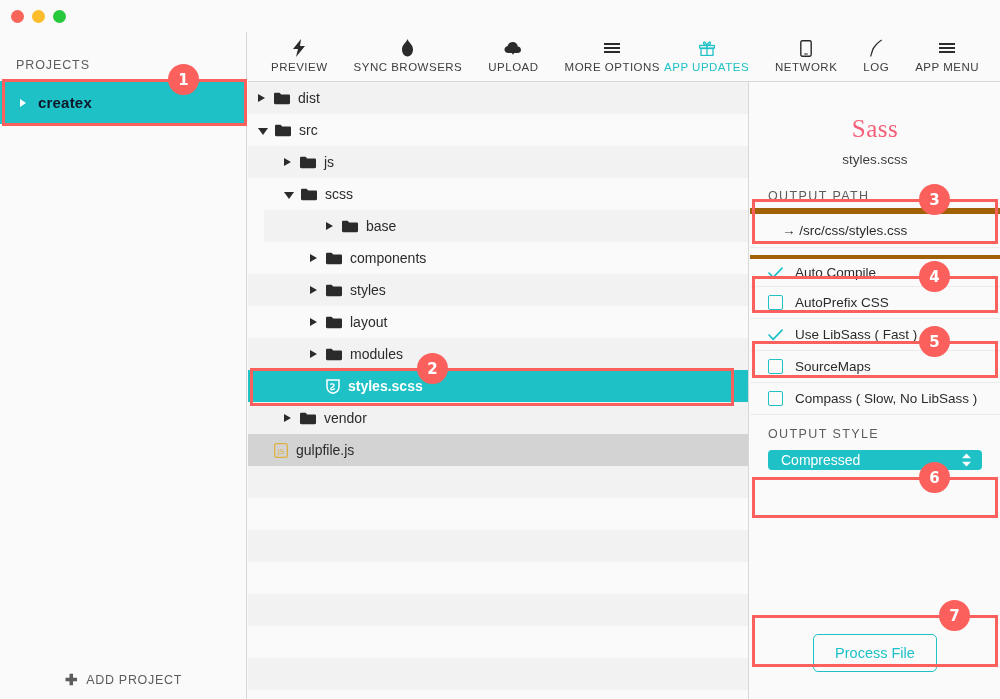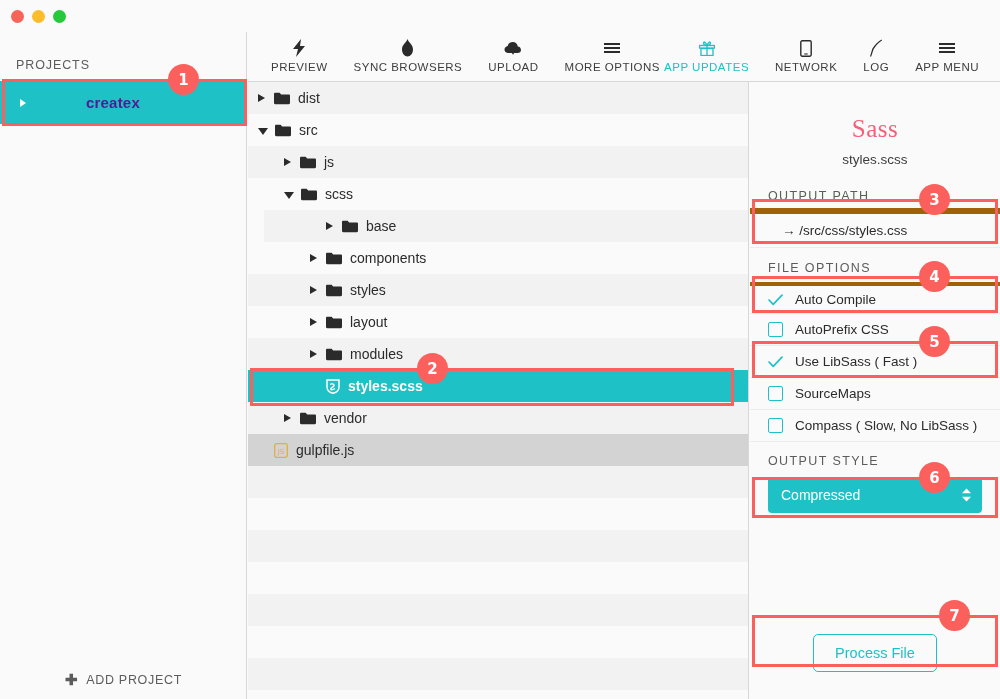--- a/index.html
+++ b/index.html
@@ -46,23 +46,22 @@
     display: flex; align-items: center;
   }
   #project-caret {
     margin-left: 20px; margin-right: 12px;
     width: 0; height: 0;
     border-left: 6px solid #ffffff;
     border-top: 4.5px solid transparent;
     border-bottom: 4.5px solid transparent;
   }
   #project-name {
-    color: #4c1d95; font-size: 15px; font-weight: bold;
+    color: #0f172a; font-size: 15px; font-weight: bold;
     letter-spacing: 0.2px;
-    margin-left: 48px;
   }
   #add-project {
     position: absolute; left: 0; bottom: 12px;
     width: 247px;
     display: flex; align-items: center; justify-content: center;
     gap: 8px;
     color: #5c5c5c; font-size: 12.5px; letter-spacing: 0.7px;
   }
   #add-project .plus { font-size: 15px; font-weight: bold; line-height: 1; }
 
@@ -172,21 +171,21 @@
   }
   .cmark {
     flex: none; width: 15px; height: 15px; margin-right: 12px;
     display: flex; align-items: center; justify-content: center;
   }
   .cmark svg { display: block; }
   #options-list { margin-top: 7px; }
   #output-style-label { margin-top: 12px; display: block; }
   #output-style-select {
     margin: 9px 18px 0 18px;
-    height: 36px; border-radius: 4px;
+    height: 20px; border-radius: 4px;
     background: #1ec1c6;
     display: flex; align-items: center; justify-content: space-between;
     padding: 0 10px 0 13px;
     color: #ffffff; font-size: 14px;
   }
   #select-stepper { display: flex; flex-direction: column; align-items: center; gap: 2px; }
   #process-wrap {
     position: absolute; left: 0; top: 535px;
     width: 250px;
     display: flex; justify-content: center;
@@ -449,21 +448,20 @@
       <div class="row odd"></div>
     </div>
 
   <div id="panel">
     <div id="panel-title">Sass</div>
     <div id="panel-subtitle">styles.scss</div>
 
     <div class="section-label" id="output-path-label">OUTPUT  PATH</div>
     <div id="output-path-value">→ /src/css/styles.css</div>
 
-    <div class="section-label" id="file-options-label">FILE  OPTIONS</div>
     <div id="options-list">
         <div class="opt-row">
           <span class="cmark">
             <svg width="15" height="12" viewBox="0 0 15 12">
               <path d="M1 6 L5.2 10.3 L14 1.2" fill="none" stroke="#1ec1c6" stroke-width="1.7" stroke-linecap="round" stroke-linejoin="round"></path>
             </svg>
           </span>
           <span>Auto Compile</span>
         </div>
         <div class="opt-row">

